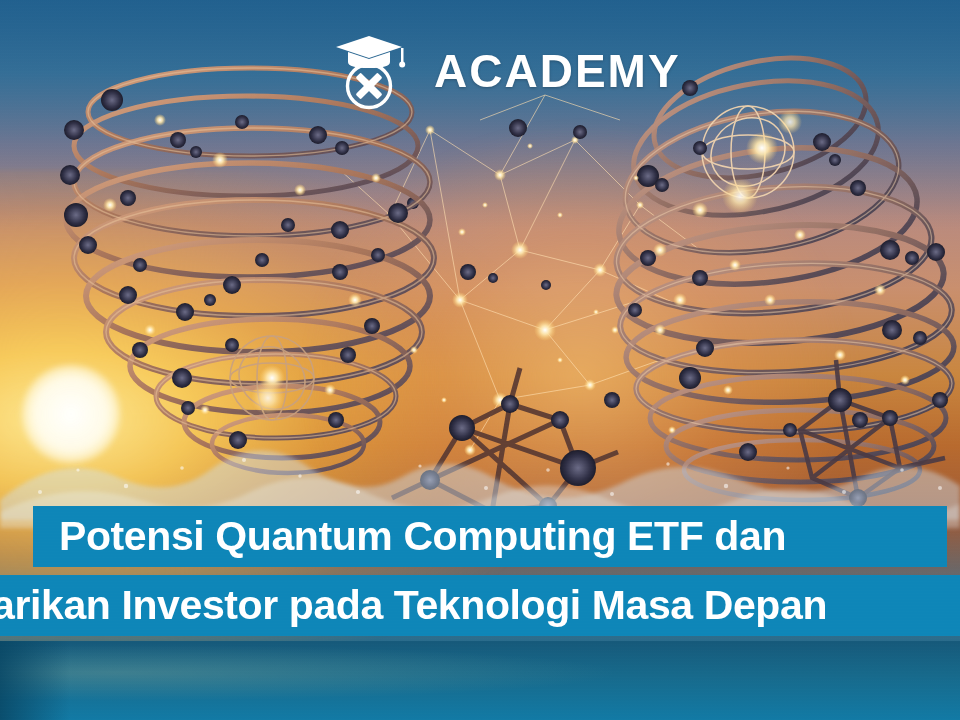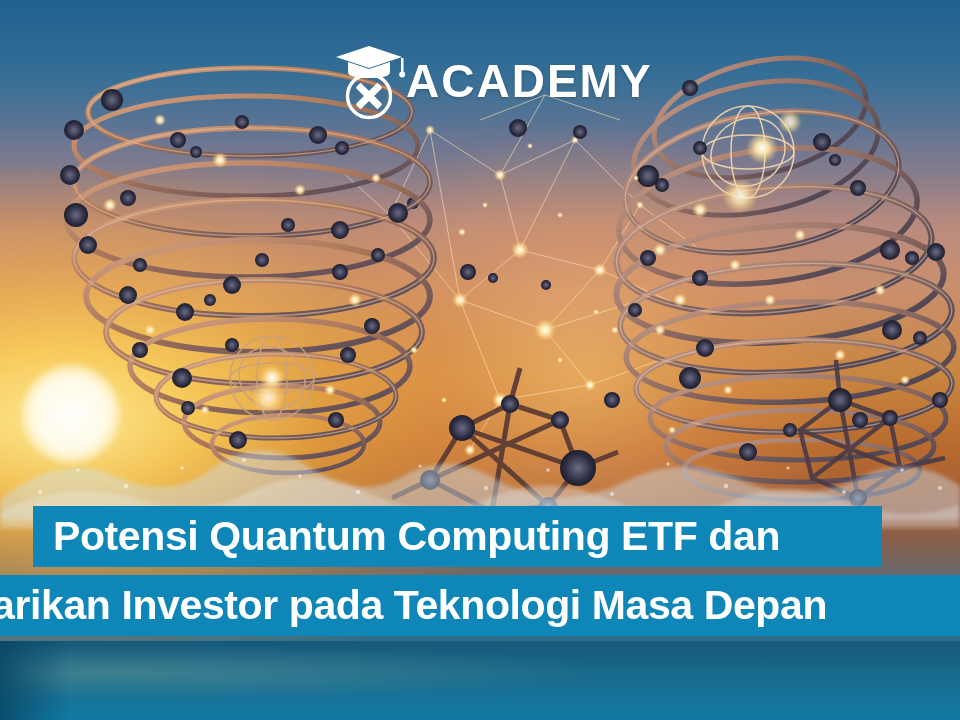--- a/index.html
+++ b/index.html
@@ -85,22 +85,22 @@
   }
   .bottom-panel:after{
     content:"";
     position:absolute; left:0; top:0; width:70px; height:100%;
     background:linear-gradient(to right, rgba(8,70,100,.85), rgba(8,70,100,0));
   }
 
   
   .logo{
     position:absolute;
-    left:332px; top:42px;
-    display:flex; align-items:center; gap:0;
+    left:332px; top:32px;
+    display:flex; align-items:center; gap:28px;
     z-index:40;
   }
   .logo-mark{ position:relative; width:74px; height:78px; }
   .logo-word{
     color:#ffffff;
     font-size:46px;
     font-weight:bold;
     letter-spacing:2px;
     line-height:1;
     font-family:"Liberation Sans", sans-serif;
@@ -120,22 +120,22 @@
     font-weight:bold;
     font-size:41px;
     line-height:61px;
     height:61px;
     white-space:nowrap;
     letter-spacing:-.4px;
     font-family:"Liberation Sans", sans-serif;
   }
   .band-1{
     margin-left:33px;
-    width:849px;
-    padding-left:20px;
+    width:914px;
+    padding-left:26px;
     overflow:hidden;
   }
   .band-2{
     margin-top:8px;
     margin-left:0;
     width:960px;
     position:relative;
   }
   .band-2 .line2-text{
     position:absolute;

